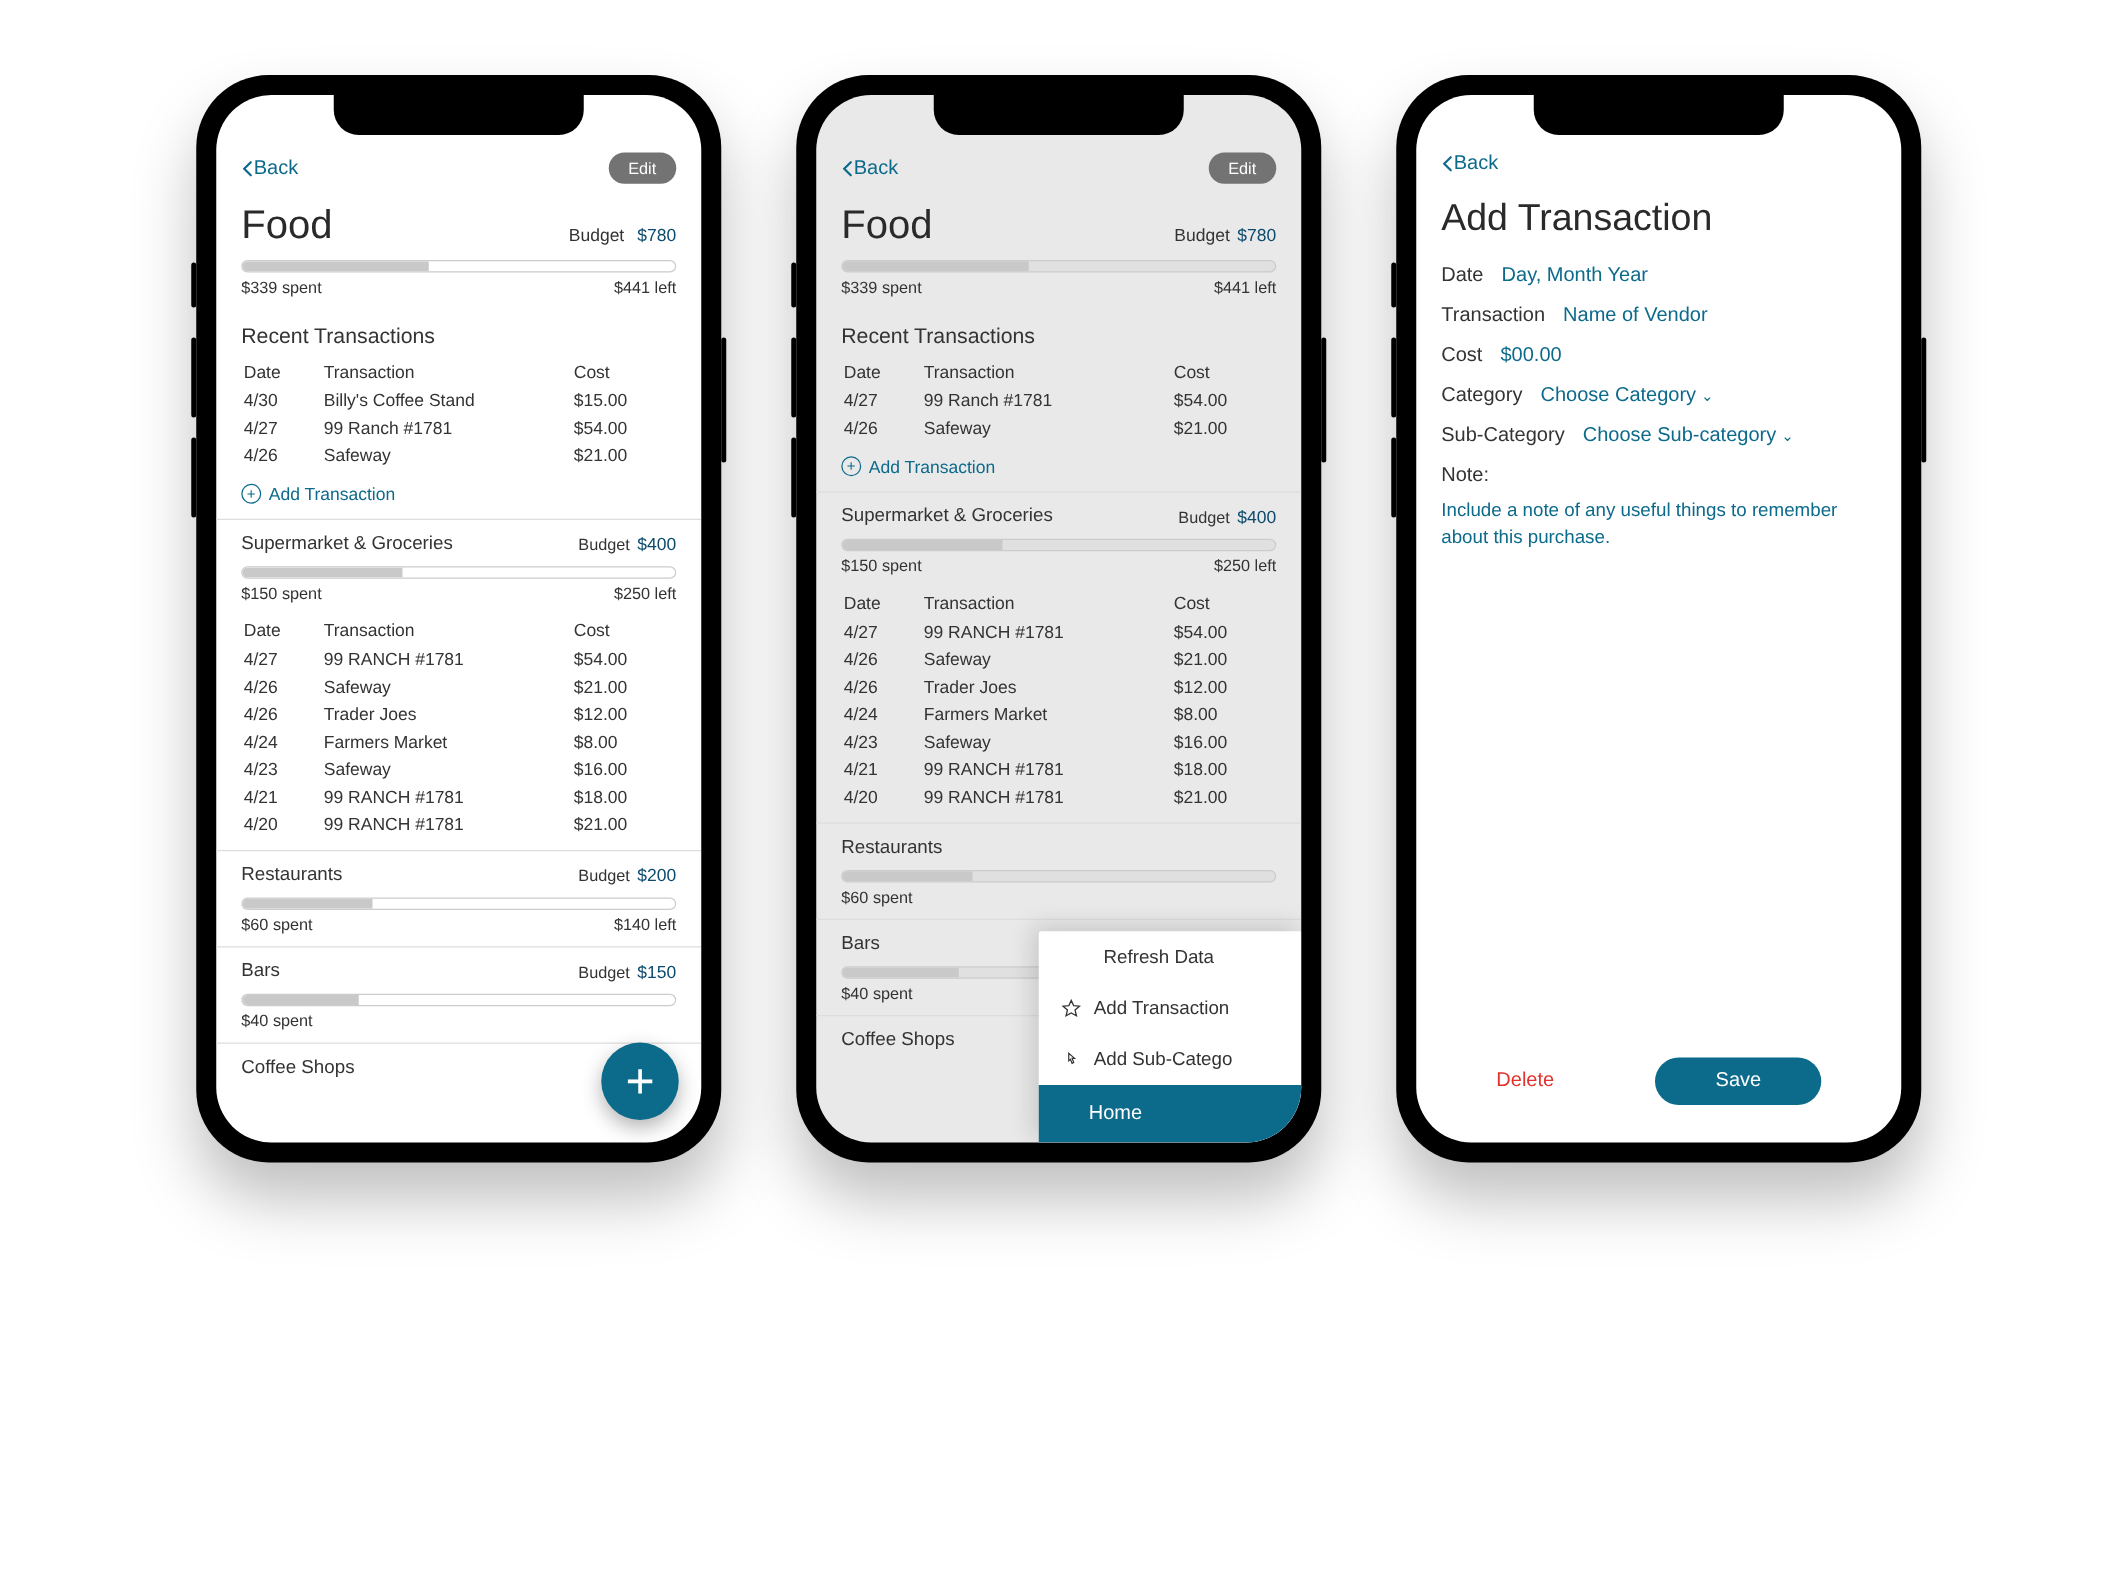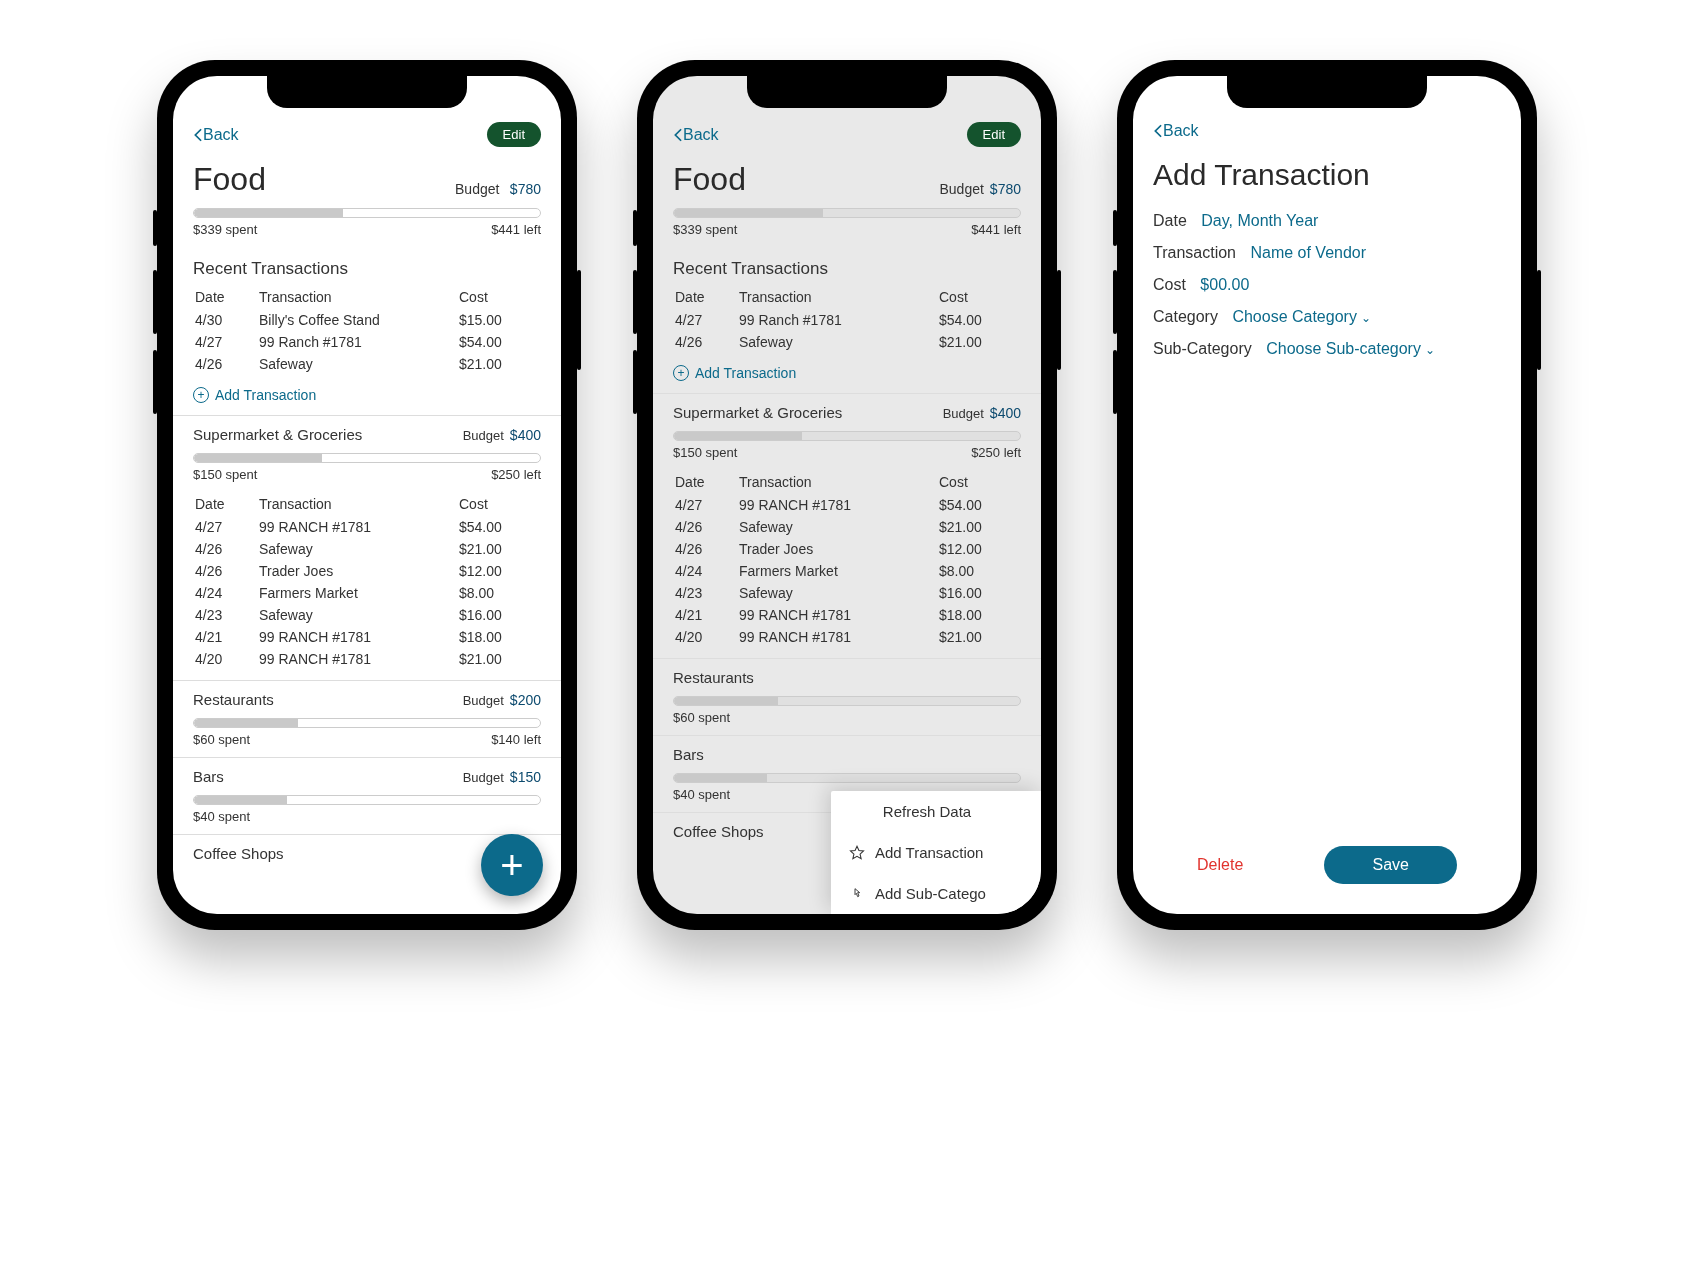--- a/index.html
+++ b/index.html
@@ -66,21 +66,21 @@
   .back {
     color: #0c6a8b;
     font-size: 16px;
     display: flex;
     align-items: center;
     gap: 0;
     cursor: pointer;
   }
   .back svg { width:10px; height:14px; }
   .pill {
-    background: #14532d;
+    background: #737373;
     color: #fff;
     border-radius: 16px;
     padding: 5px 16px;
     font-size: 13px;
     cursor: pointer;
   }
   .title-row {
     display: flex;
     justify-content: space-between;
     align-items: flex-end;
@@ -512,20 +512,21 @@
               <path d="M12 2l2.9 6.3 6.9.6-5.2 4.7 1.6 6.8L12 17l-6.2 3.4 1.6-6.8L2.2 8.9l6.9-.6z" fill="none" stroke="#333" stroke-width="1.6"></path>
             </svg>
           <span>Add Transaction</span>
         </div>
         <div class="menu-item">
           <svg viewBox="0 0 24 24">
               <path d="M9 4v9l2-2 2 5 2-1-2-5h3z" fill="none" stroke="#333" stroke-width="1.4"></path>
             </svg>
           <span>Add Sub-Catego</span>
         </div>
+        <div class="menu-home">Home</div>
       </div>
 
     </div>
   </div>
 </div>
 
 <div class="phone">
   <div class="side-button sb-left1"></div>
     <div class="side-button sb-left2"></div>
     <div class="side-button sb-left3"></div>
@@ -558,20 +559,24 @@
         <span class="val">$00.00</span>
       </div>
       <div class="field">
         <span>Category</span>
         <span class="val"><span>Choose Category</span><span class="chev">⌄</span></span>
       </div>
       <div class="field">
         <span>Sub-Category</span>
         <span class="val"><span>Choose Sub-category</span><span class="chev">⌄</span></span>
       </div>
+      <div class="field">
+        <span>Note:</span>
+        <div class="note-body">Include a note of any useful things to remember about this purchase.</div>
+      </div>
 
       <div class="btns">
         <div class="btn-delete">Delete</div>
         <div class="btn-save">Save</div>
       </div>
 
     </div>
   </div>
 </div>
 

